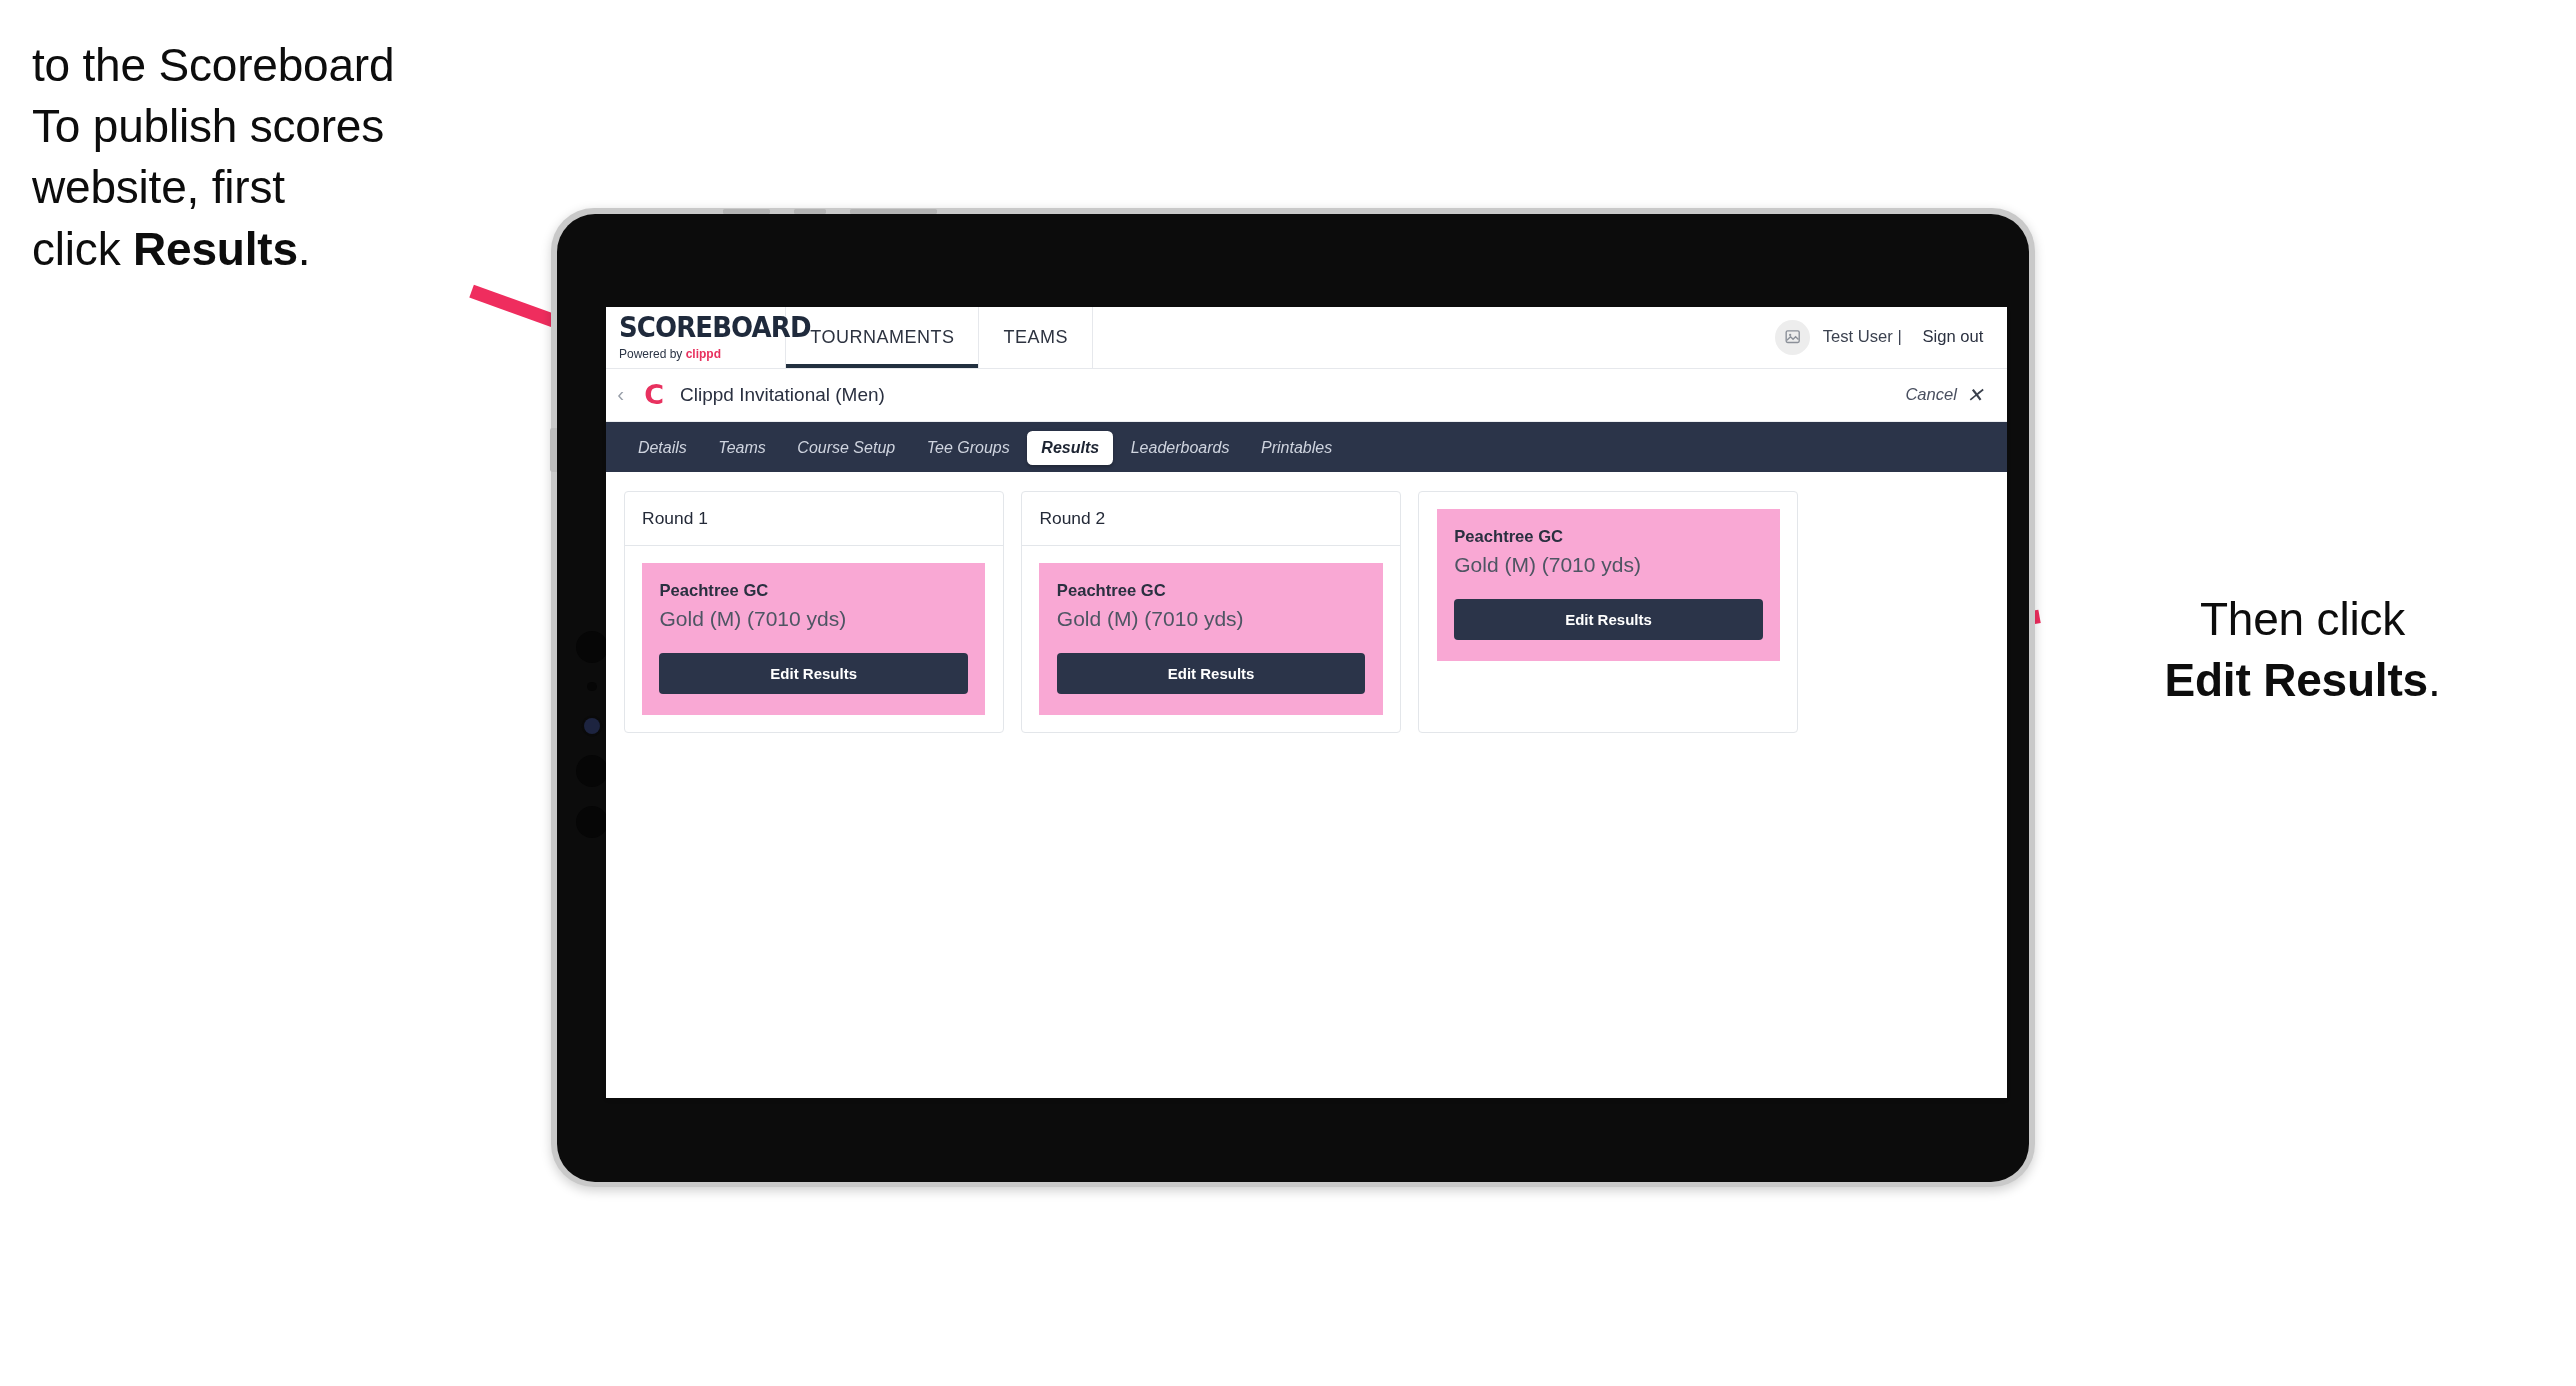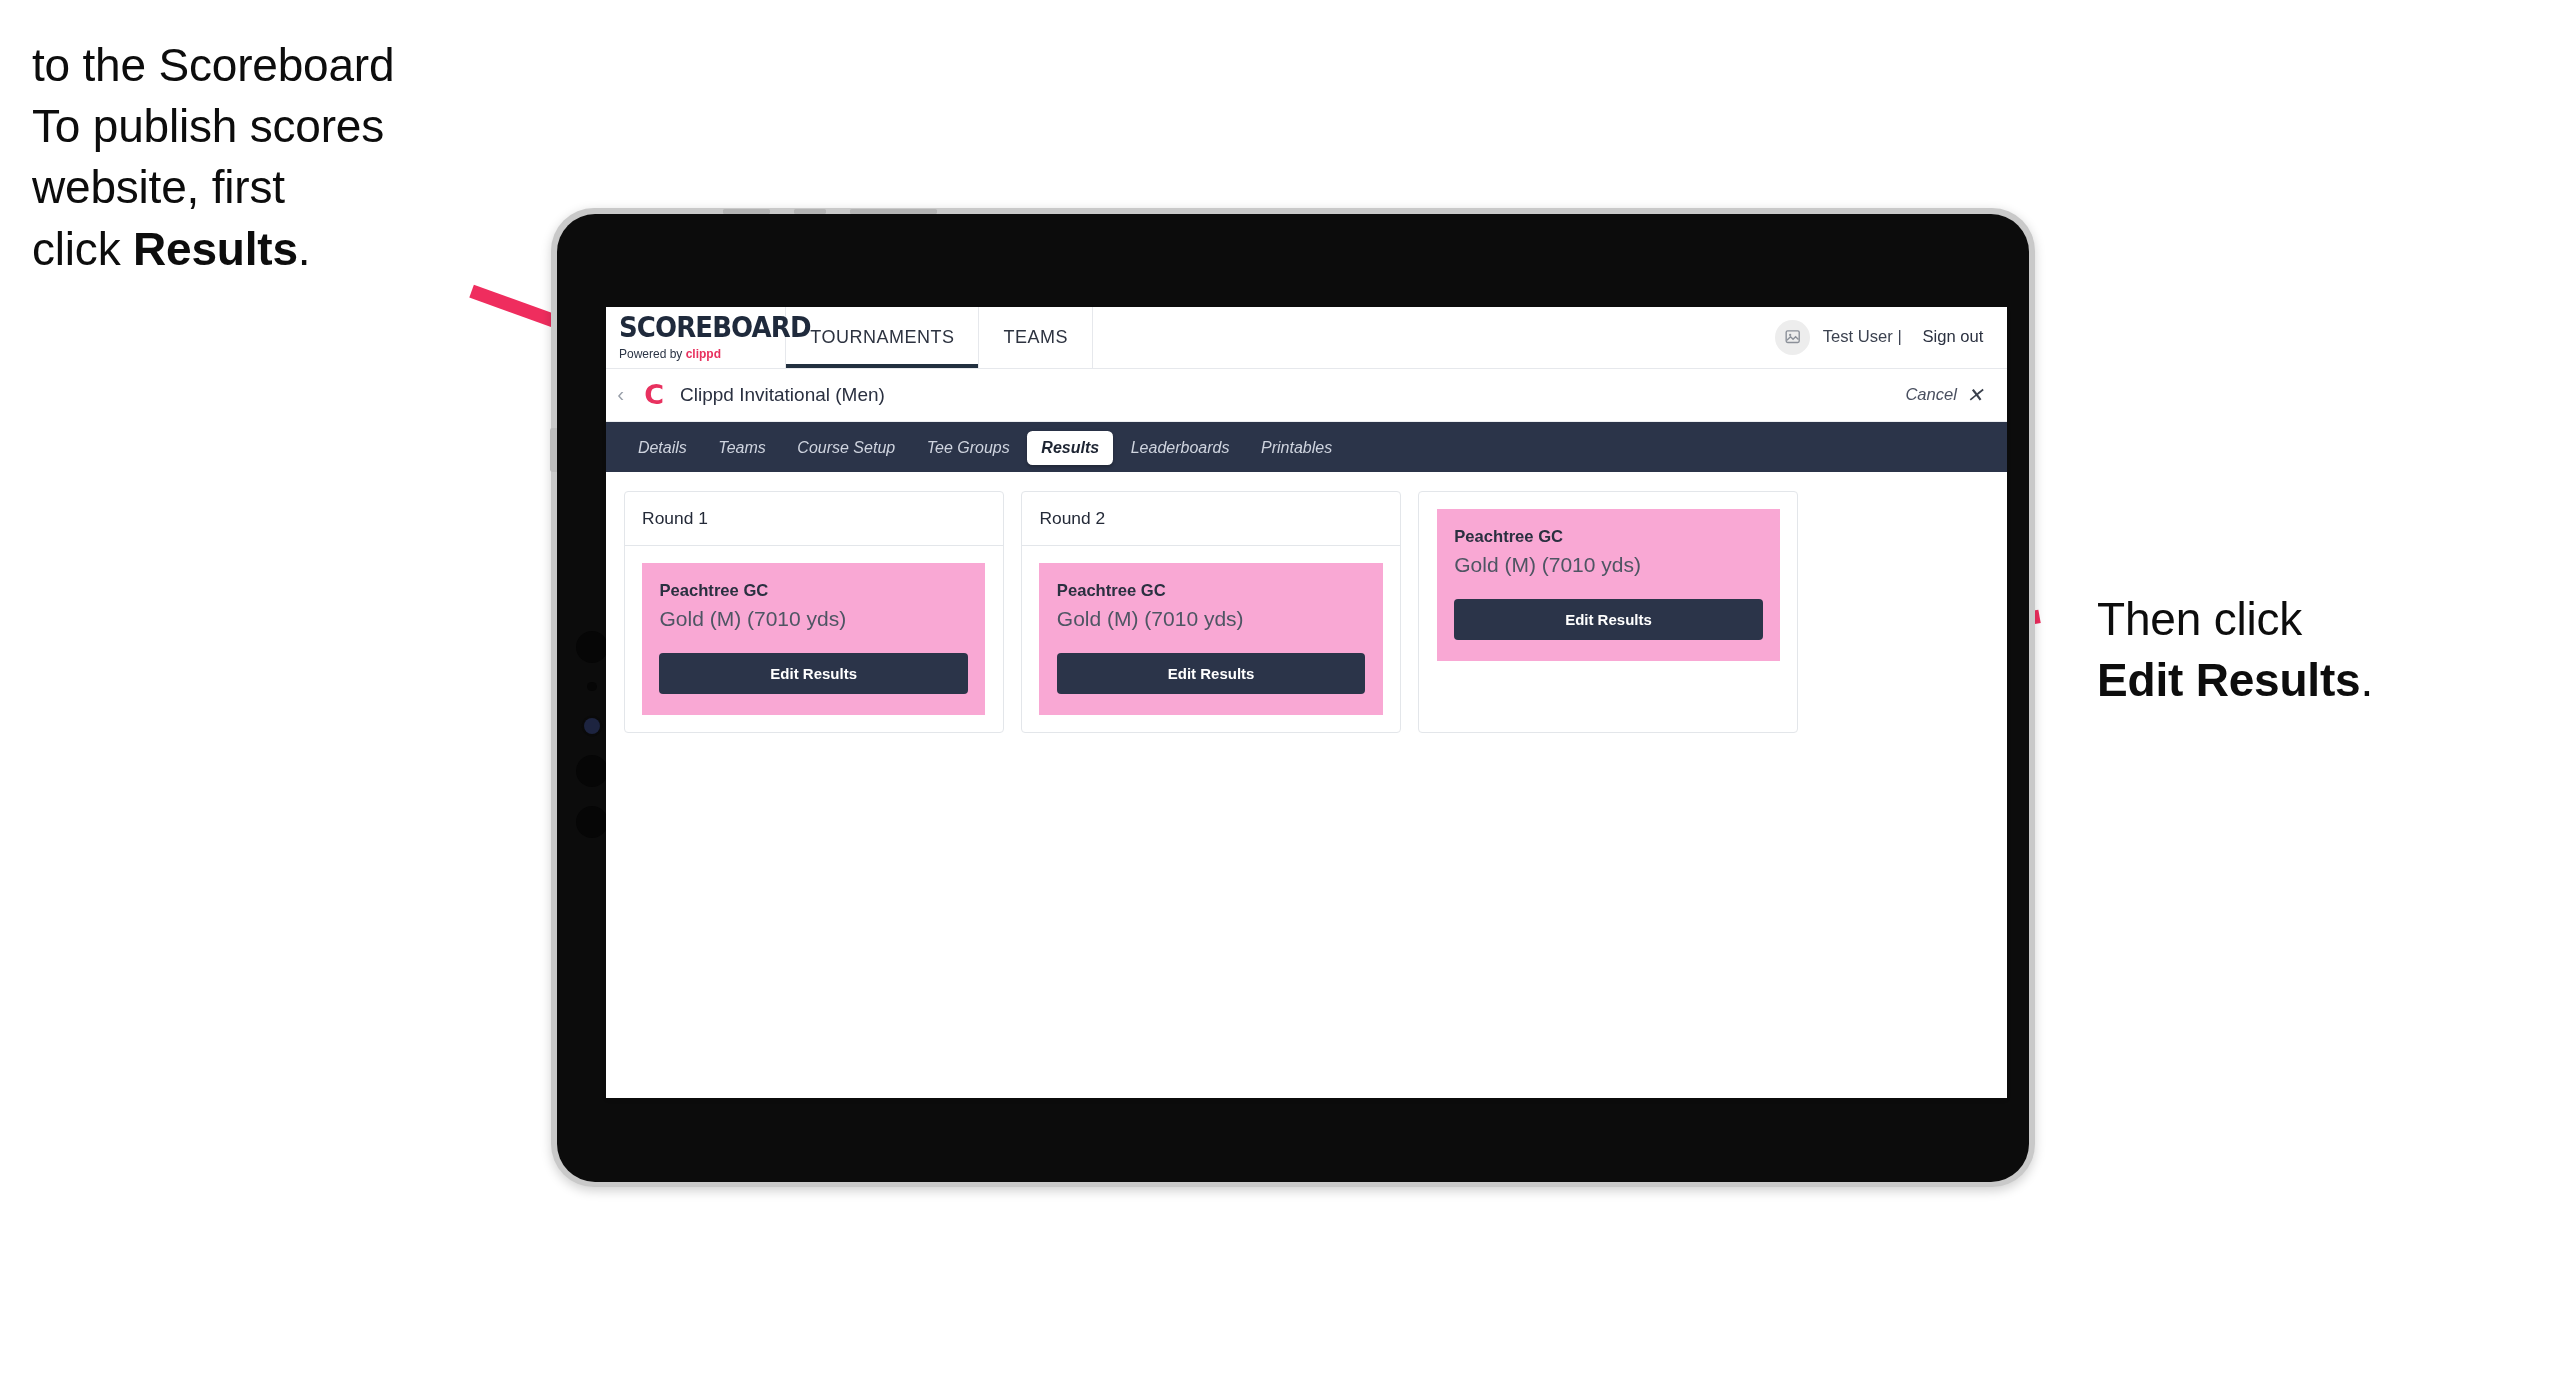--- a/index.html
+++ b/index.html
@@ -14,21 +14,21 @@
   
   .annot{
     position:absolute;
     color:#0d0d0d;
     font-size:46px;
     line-height:1.33;
     letter-spacing:-0.2px;
   }
   .annot b{font-weight:700;}
   #annot-left{left:32px;top:35px;width:538px;}
-  #annot-right{left:2097px;top:589px;width:411px;}
+  #annot-right{left:2097px;top:589px;width:411px;text-align:center;}
 
   
   .arrow-svg{position:absolute;overflow:visible;pointer-events:none;}
   #arrow-left-svg{left:0;top:0;}
   #arrow-right-svg{left:0;top:0;}
 
   
   #tablet{
     position:absolute;
     left:551px;top:208px;

